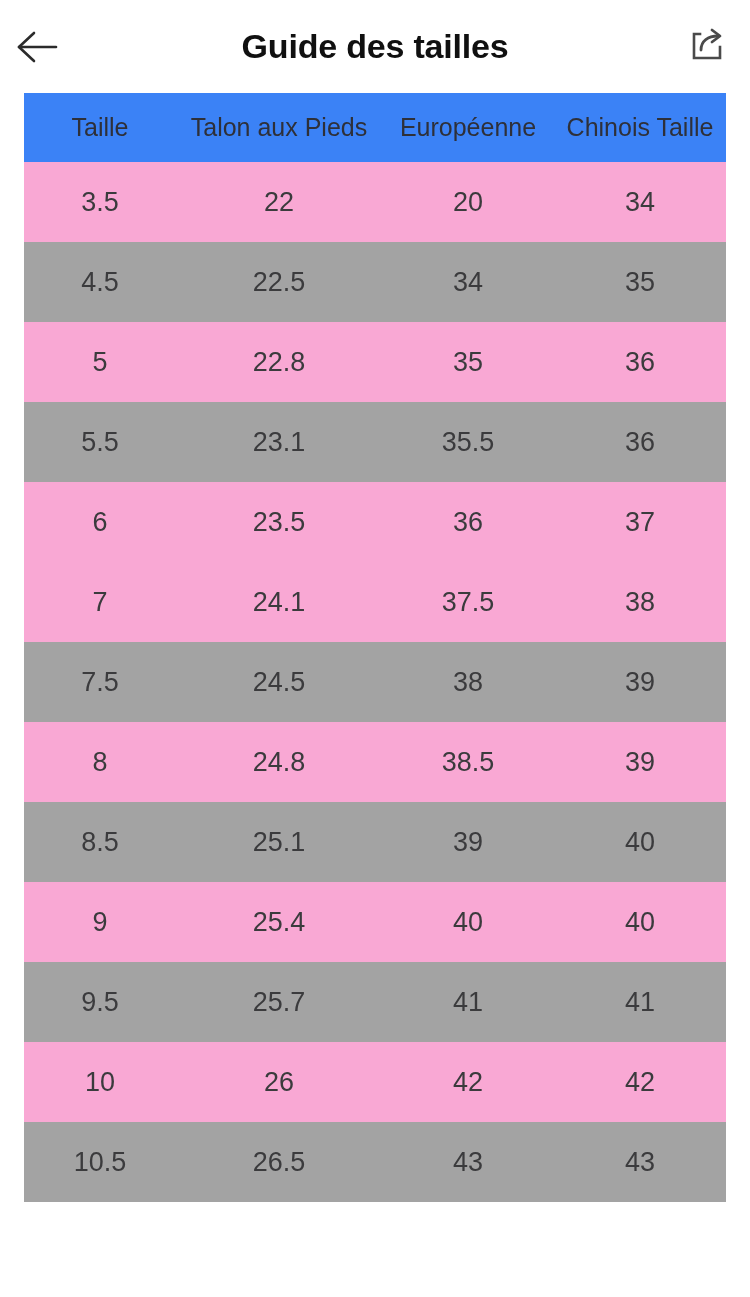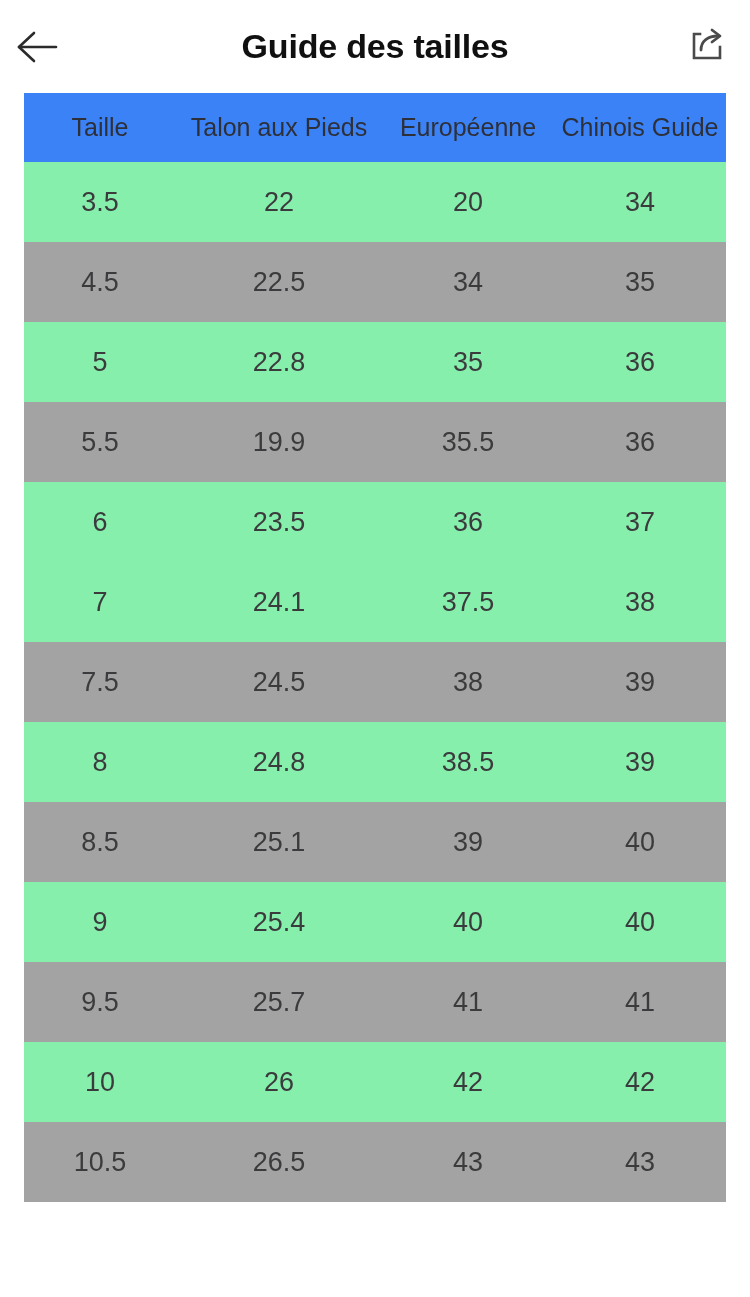--- a/index.html
+++ b/index.html
@@ -96,21 +96,21 @@
     height: 80px;
     font-size: 27px;
     font-weight: normal;
     color: #3b3b3d;
     text-align: center;
     padding: 0;
     vertical-align: middle;
   }
 
   .size-table tbody tr.row-even td {
-    background: #86efac;
+    background: #f9a8d4;
   }
 
   .size-table tbody tr.row-odd td {
     background: #a3a3a3;
   }
 
   
   .col-0 { width: 152px; }
   .col-1 { width: 206px; }
   .col-2 { width: 172px; }
@@ -148,21 +148,21 @@
 
   </div>
 
   <div class="table-wrap">
     <table class="size-table">
       <thead>
         <tr>
           <th class="col-0">Taille</th>
           <th class="col-1">Talon aux Pieds</th>
           <th class="col-2">Européenne</th>
-          <th class="col-3">Chinois Guide</th>
+          <th class="col-3">Chinois Taille</th>
         </tr>
       </thead>
       <tbody id="table-body">
           <tr class="row-even">
             <td class="col-0">3.5</td>
             <td class="col-1">22</td>
             <td class="col-2">20</td>
             <td class="col-3">34</td>
           </tr>
           <tr class="row-odd">
@@ -172,21 +172,21 @@
             <td class="col-3">35</td>
           </tr>
           <tr class="row-even">
             <td class="col-0">5</td>
             <td class="col-1">22.8</td>
             <td class="col-2">35</td>
             <td class="col-3">36</td>
           </tr>
           <tr class="row-odd">
             <td class="col-0">5.5</td>
-            <td class="col-1">19.9</td>
+            <td class="col-1">23.1</td>
             <td class="col-2">35.5</td>
             <td class="col-3">36</td>
           </tr>
           <tr class="row-even">
             <td class="col-0">6</td>
             <td class="col-1">23.5</td>
             <td class="col-2">36</td>
             <td class="col-3">37</td>
           </tr>
           <tr class="row-even">

